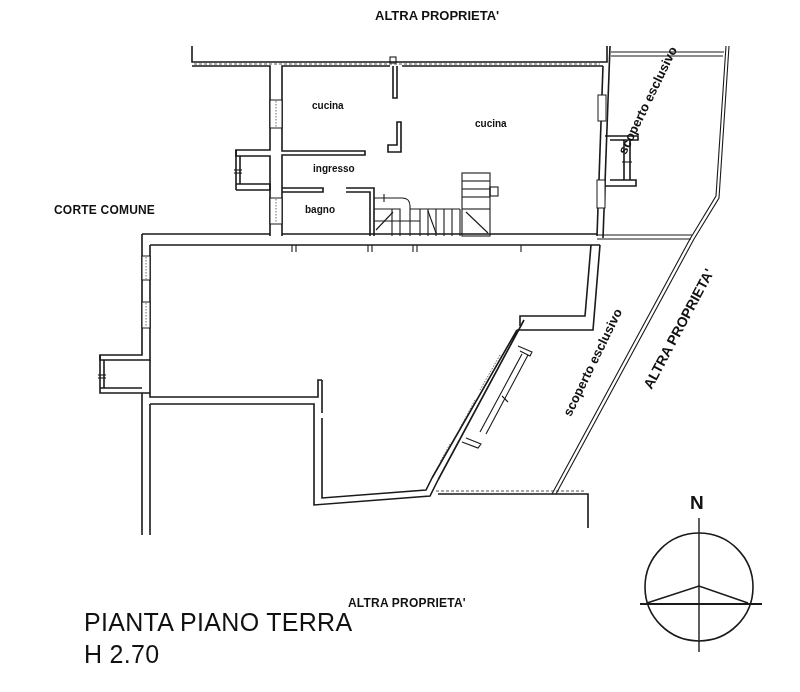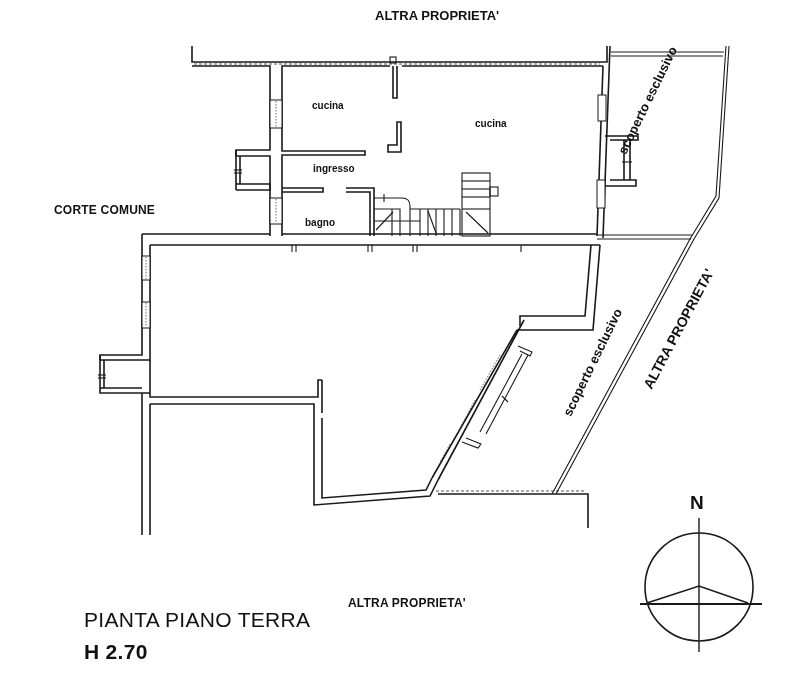--- a/index.html
+++ b/index.html
@@ -29,21 +29,21 @@
     .winfill { fill: none; stroke: #444; stroke-width: 0.8; stroke-dasharray: 1.5 1.5; }
     .lbl {
       position: absolute;
       white-space: nowrap;
       font-family: "Liberation Sans", sans-serif;
       color: #111;
     }
     .room { font-size: 10px; font-weight: bold; }
     .boundary { font-size: 12px; font-weight: bold; letter-spacing: 0.2px; margin-top: 40px; }
     .boundary-lg { font-size: 13px; font-weight: bold; }
-    .title { font-size: 21px; font-weight: normal; letter-spacing: 0.3px; }
+    .title { font-size: 25px; font-weight: normal; letter-spacing: 0.3px; }
     .compass-n { font-size: 19px; font-weight: bold; }
   </style>
 </head>
 <body>
 
 <svg id="plan" viewBox="0 0 800 692" xmlns="http://www.w3.org/2000/svg">
 
   <g>
     <path class="wall" d="M192 46 L192 62 L607 62 L607 46"></path>
     <path class="wall" d="M192 66 L270 66 L270 100"></path>
@@ -171,24 +171,24 @@
     <path d="M647 603 L699 586 L748 603" fill="none" stroke="#1a1a1a" stroke-width="1.6"></path>
   </g>
 </svg>
 
 <div class="lbl boundary-lg" style="left:375px; top:8px;">ALTRA PROPRIETA'</div>
 <div class="lbl boundary" style="left:54px; top:163px;">CORTE COMUNE</div>
 
 <div class="lbl room" style="left:312px; top:100px;">cucina</div>
 <div class="lbl room" style="left:475px; top:118px;">cucina</div>
 <div class="lbl room" style="left:305px; top:163px;margin-left:8px;">ingresso</div>
-<div class="lbl room" style="left:305px; top:204px;margin-top:13px;">bagno</div>
+<div class="lbl room" style="left:305px; top:204px;">bagno</div>
 
 <div class="lbl room" style="left:615px; top:150px; font-size:13px; transform:rotate(-64deg); transform-origin:left top;">scoperto esclusivo</div>
 <div class="lbl room" style="left:560px; top:412px; font-size:13px; transform:rotate(-64deg); transform-origin:left top;">scoperto esclusivo</div>
 <div class="lbl boundary-lg" style="left:640px; top:384px; font-size:14px; transform:rotate(-62deg); transform-origin:left top;">ALTRA PROPRIETA'</div>
 
 <div class="lbl boundary" style="left:348px; top:556px;">ALTRA PROPRIETA'</div>
 
 <div class="lbl compass-n" style="left:690px; top:492px;">N</div>
 
 <div class="lbl title" style="left:84px; top:608px;">PIANTA PIANO TERRA</div>
-<div class="lbl title" style="left:84px; top:640px;font-weight:bold;">H 2.70</div>
+<div class="lbl title" style="left:84px; top:640px;">H 2.70</div>
 
 </body></html>

